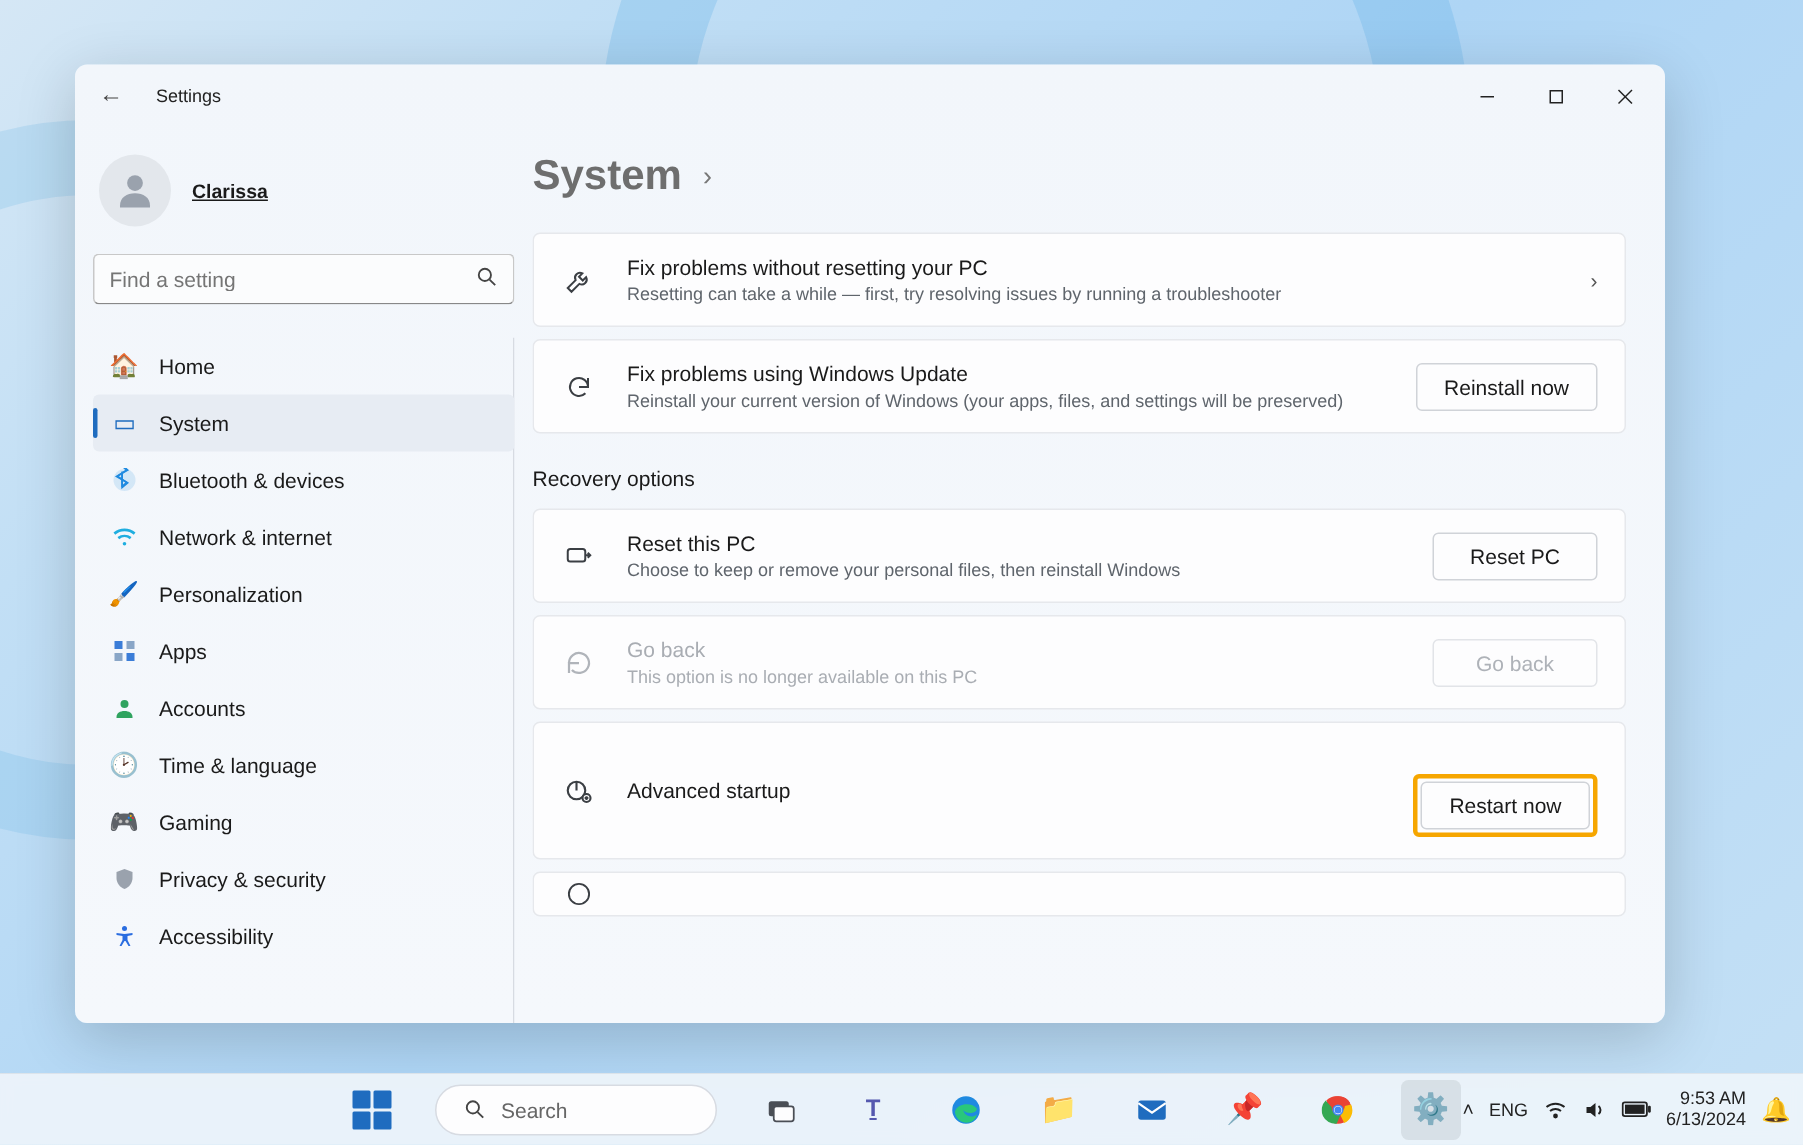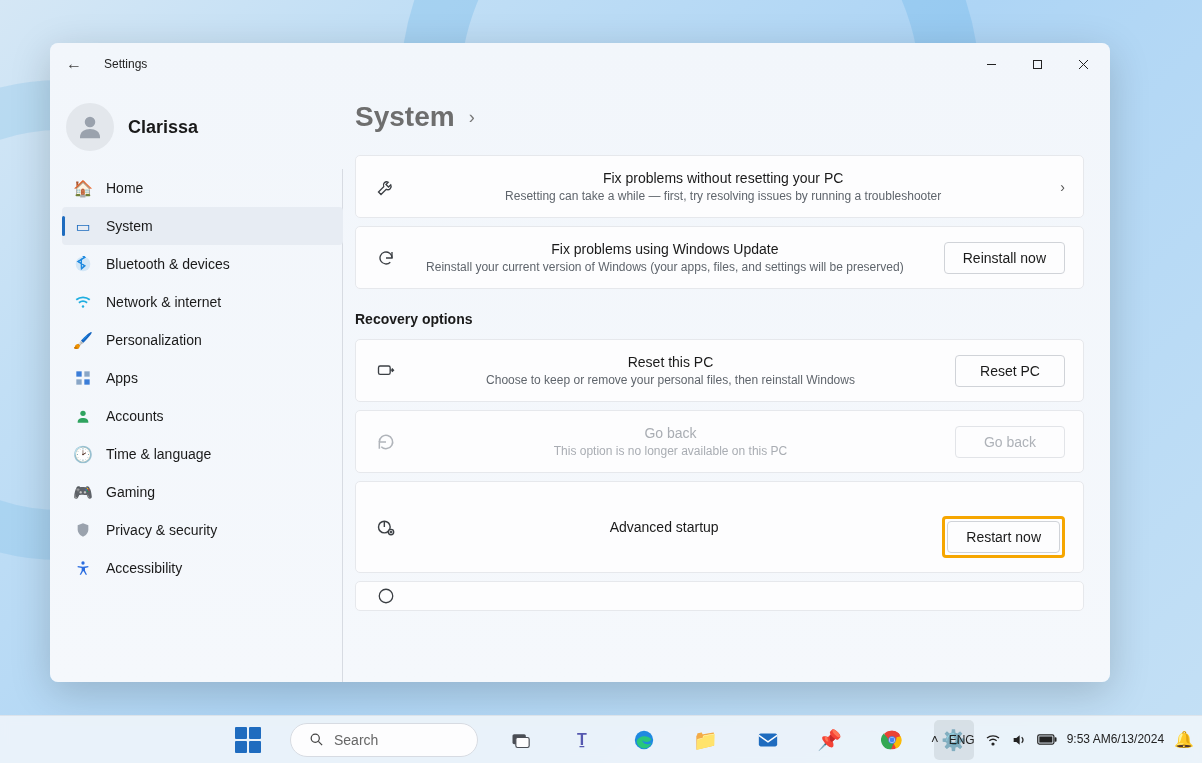--- a/index.html
+++ b/index.html
@@ -21,21 +21,21 @@
   .titlebar-left { display:flex; align-items:center; gap:22px; font-size:12px; color:#222;}
   .back-arrow { font-size:16px; color:#444; cursor:pointer; }
   .title-spacer { flex:1; }
   .wbtn { width:46px; height:32px; display:flex;align-items:center;justify-content:center; color:#222; font-size:11px;}
   .body { flex:1; display:flex; overflow:hidden;}
   
   .sidebar { width:305px; padding:14px 12px 0 12px; display:flex; flex-direction:column; overflow:hidden;}
   .profile { display:flex; align-items:center; gap:14px; padding:4px 4px 18px 4px;}
   .avatar { width:48px; height:48px; border-radius:50%; background:#e3e7ec; display:flex;align-items:center;justify-content:center;}
   .avatar svg{width:30px;height:30px;fill:#9aa2ad;}
-  .profile-name { font-size:18px; font-weight:600; color:#1a1a1a;}
+  .profile-name { font-size:13px; font-weight:600; color:#1a1a1a;text-decoration:underline;}
   .search {
     display:flex; align-items:center; border:1px solid #c8c8c8; border-bottom:1.8px solid #888;
     background:#fbfcfd; border-radius:4px; height:34px; padding:0 10px; margin-bottom:22px;
   }
   .search input { flex:1; border:none;outline:none;background:transparent; font-size:14px; color:#555;}
   .search .mag { color:#555; font-size:14px;}
   .nav { flex:1; overflow-y:auto; border-right: none; position:relative;}
   .nav-scroll-edge{position:absolute;right:0;top:0;bottom:0;width:1px;background:#d7dbe2;}
   .nav-item { display:flex; align-items:center; gap:14px; height:38px; border-radius:4px; padding:0 12px; font-size:14px; color:#1a1a1a; cursor:pointer;}
   .nav-item.selected{ background:#e7ecf3; position:relative;}
@@ -47,48 +47,48 @@
   .bc-parent{font-size:28px;color:#6e6e6e;font-weight:600;}
   .bc-sep{font-size:18px;color:#777;}
   .bc-current{font-size:28px;font-weight:600;color:#1a1a1a;}
   .card {
     background:#fdfdfe; border:1px solid #e6e8ec; border-radius:5px;
     display:flex; align-items:center; padding:14px 18px; gap:20px; margin-bottom:8px;
   }
   .card.disabled .c-title, .card.disabled .c-desc{color:#a9adb3;}
   .card .c-ic{width:24px;display:flex;align-items:center;justify-content:center;color:#3b3f44;font-size:18px;}
   .card.disabled .c-ic{color:#b0b4ba;}
-  .card .c-text{flex:1;display:flex;flex-direction:column;gap:3px;align-items:center;}
+  .card .c-text{flex:1;display:flex;flex-direction:column;gap:3px;}
   .c-title{font-size:14px;color:#1a1a1a;}
   .c-desc{font-size:12px;color:#5f656c;}
   .card .c-act{margin-left:12px;}
   .chev{color:#555;font-size:14px;}
   .btn {
     background:#fdfdfe;border:1px solid #d0d3d8;border-radius:4px;
     padding:7px 18px;font-size:14px;color:#1a1a1a;cursor:pointer;min-width:110px;text-align:center;
   }
   .btn.disabled{color:#aeb2b8;border-color:#e2e4e8;cursor:default;}
-  .section-title{font-size:14px;font-weight:700;color:#1a1a1a;margin:22px 0 12px 0;}
+  .section-title{font-size:14px;font-weight:400;color:#1a1a1a;margin:22px 0 12px 0;}
   .highlight-box{border:3px solid #f6a600;border-radius:4px;padding:2px;margin-top:20px;}
   
   .taskbar{
     position:absolute;left:0;right:0;bottom:0;height:48px;
     background:rgba(238,244,250,.92); backdrop-filter:blur(4px);
     display:flex;align-items:center;border-top:1px solid rgba(0,0,0,.06);
   }
   .tb-center{position:absolute;left:50%;transform:translateX(-50%);display:flex;align-items:center;gap:22px;}
   .tb-search{
     display:flex;align-items:center;gap:10px;background:#fdfdfe;border:1px solid #d7dbe2;
     border-radius:20px;height:34px;padding:0 18px;width:188px;font-size:14px;color:#666;
   }
   .tb-btn{width:40px;height:40px;border-radius:5px;display:flex;align-items:center;justify-content:center;font-size:20px;cursor:pointer;}
   .tb-btn.active{background:rgba(0,0,0,.08);}
   .tb-right{position:absolute;right:8px;display:flex;align-items:center;gap:10px;font-size:12px;color:#222;}
   .tray-group{display:flex;align-items:center;gap:10px;}
-  .clock{display:flex;flex-direction:row;align-items:flex-end;line-height:1.15;font-size:12px;}
+  .clock{display:flex;flex-direction:column;align-items:flex-end;line-height:1.15;font-size:12px;}
   .start-ic{width:26px;height:26px;display:grid;grid-template-columns:1fr 1fr;grid-template-rows:1fr 1fr;gap:2px;}
   .start-ic span{background:#1f6cbf;border-radius:1px;}
   .tb-ic{width:24px;height:24px;display:flex;align-items:center;justify-content:center;}
 </style>
 </head>
 <body>
 
 <div class="bg-arc arc1"></div>
 <div class="bg-arc arc2"></div>
 
@@ -122,20 +122,29 @@
 
     <div class="sidebar">
       <div class="profile">
         <div class="avatar">
           <svg viewBox="0 0 24 24">
               <circle cx="12" cy="8" r="4.2"></circle>
               <path d="M4 20c0-4.2 3.6-6.5 8-6.5s8 2.3 8 6.5v1H4z"></path>
             </svg>
         </div>
         <div class="profile-name">Clarissa</div>
+      </div>
+      <div class="search">
+        <input placeholder="Find a setting" style="">
+        <span class="mag">
+          <svg width="15" height="15" viewBox="0 0 24 24" fill="none" stroke="#444" stroke-width="2">
+              <circle cx="10" cy="10" r="6.5"></circle>
+              <line x1="15" y1="15" x2="21" y2="21"></line>
+            </svg>
+        </span>
       </div>
       <div class="nav">
         <div class="nav-scroll-edge"></div>
         <div class="nav-item">
           <span class="nav-ic">🏠</span>
           <span>Home</span>
         </div>
         <div class="nav-item selected">
           <span class="nav-ic" style="color:#1f6cbf">▭</span>
           <span>System</span>

